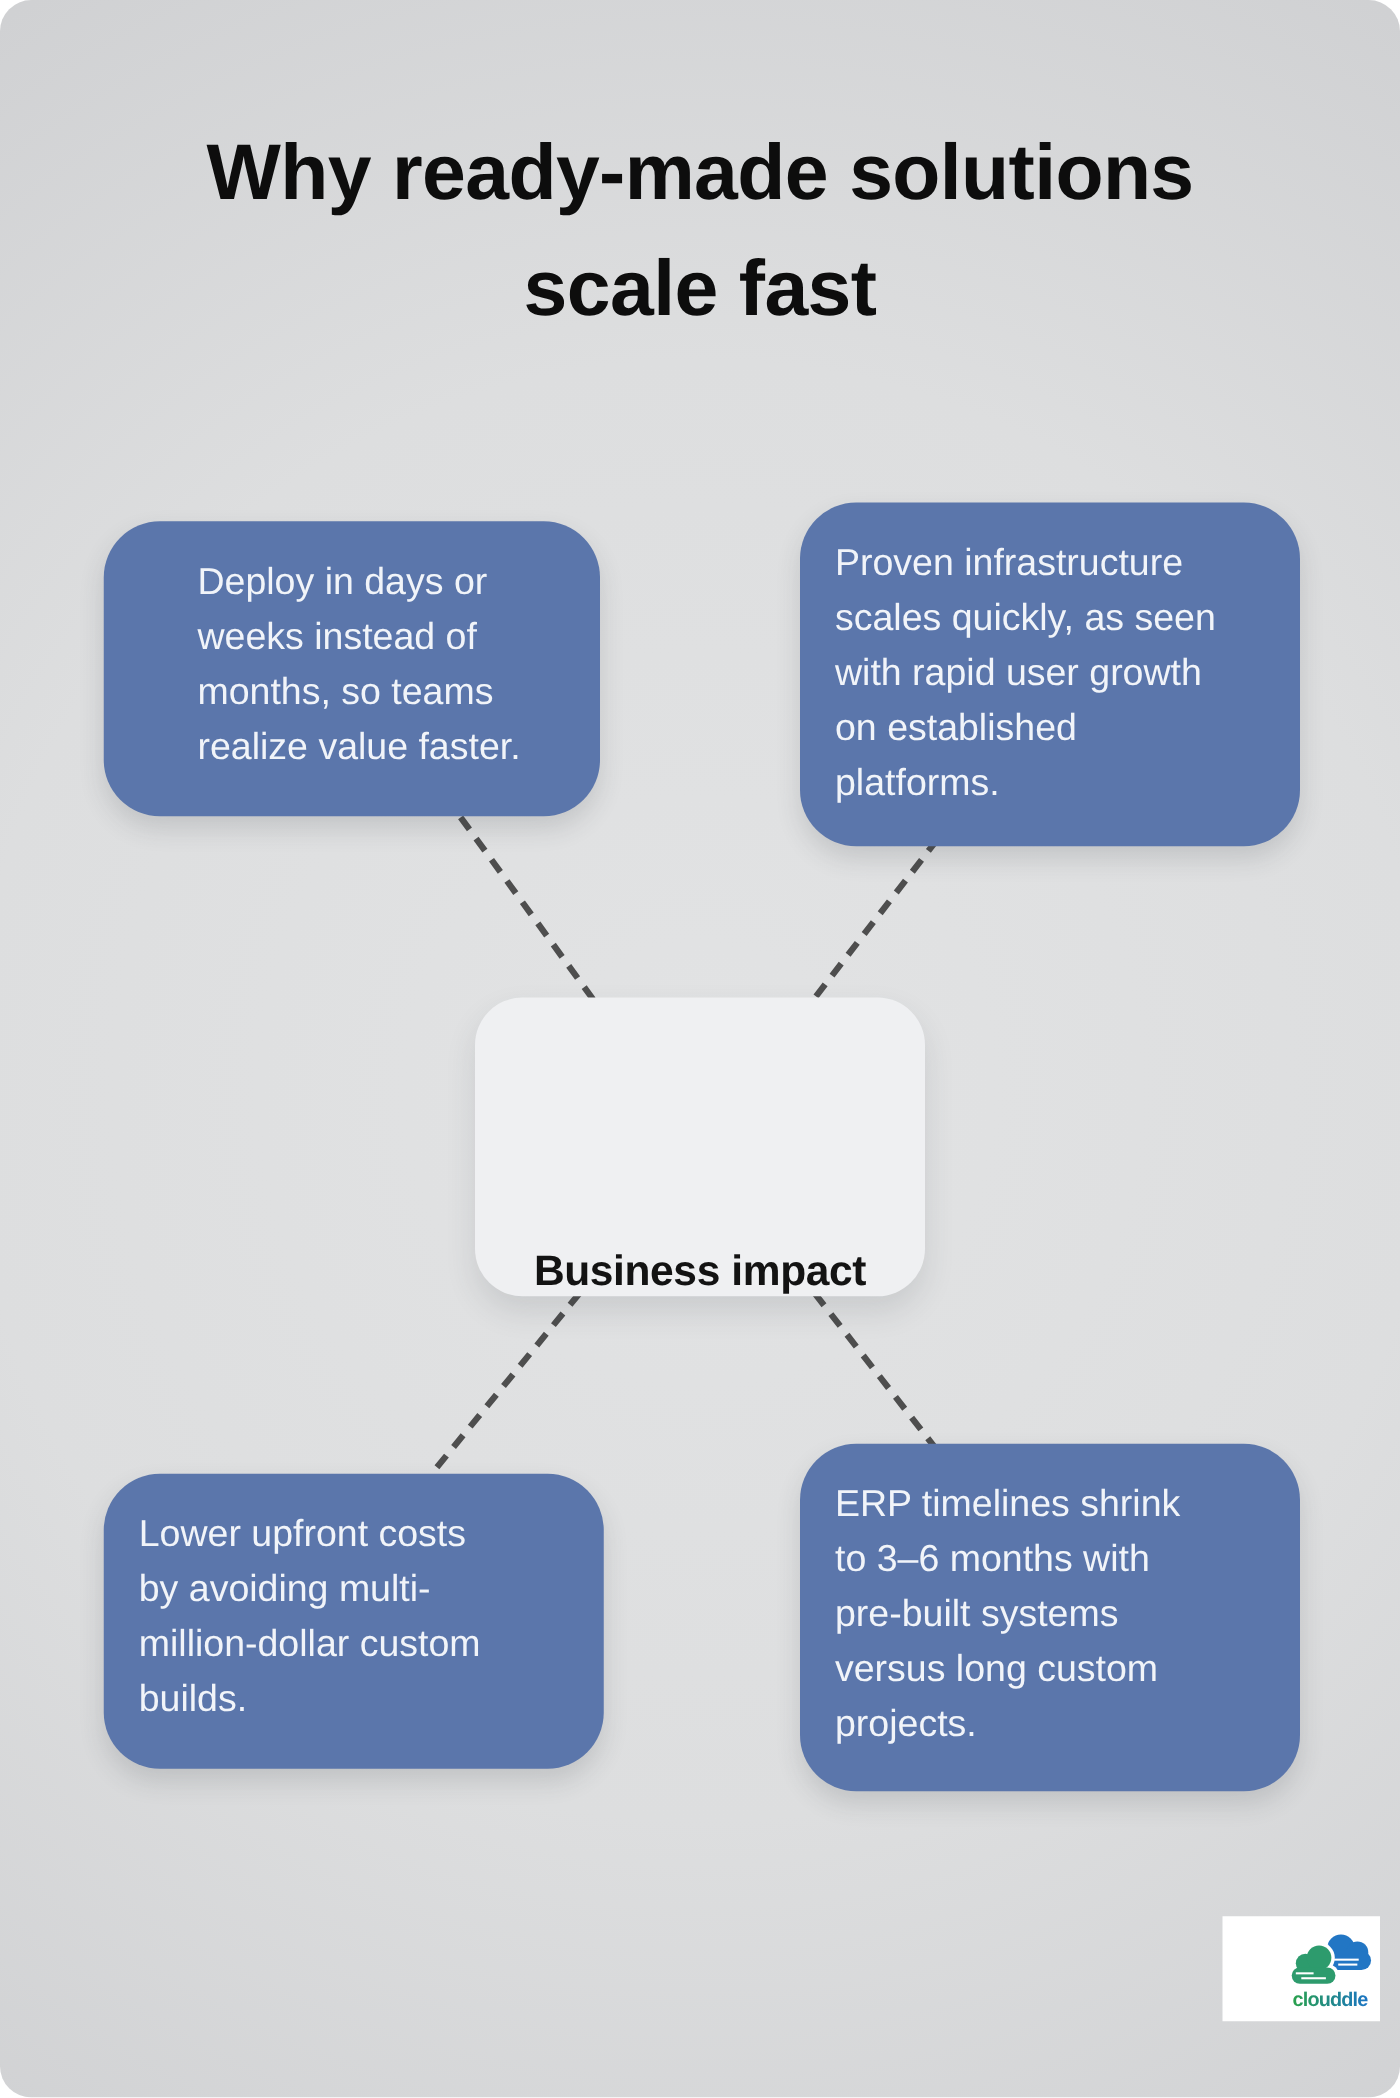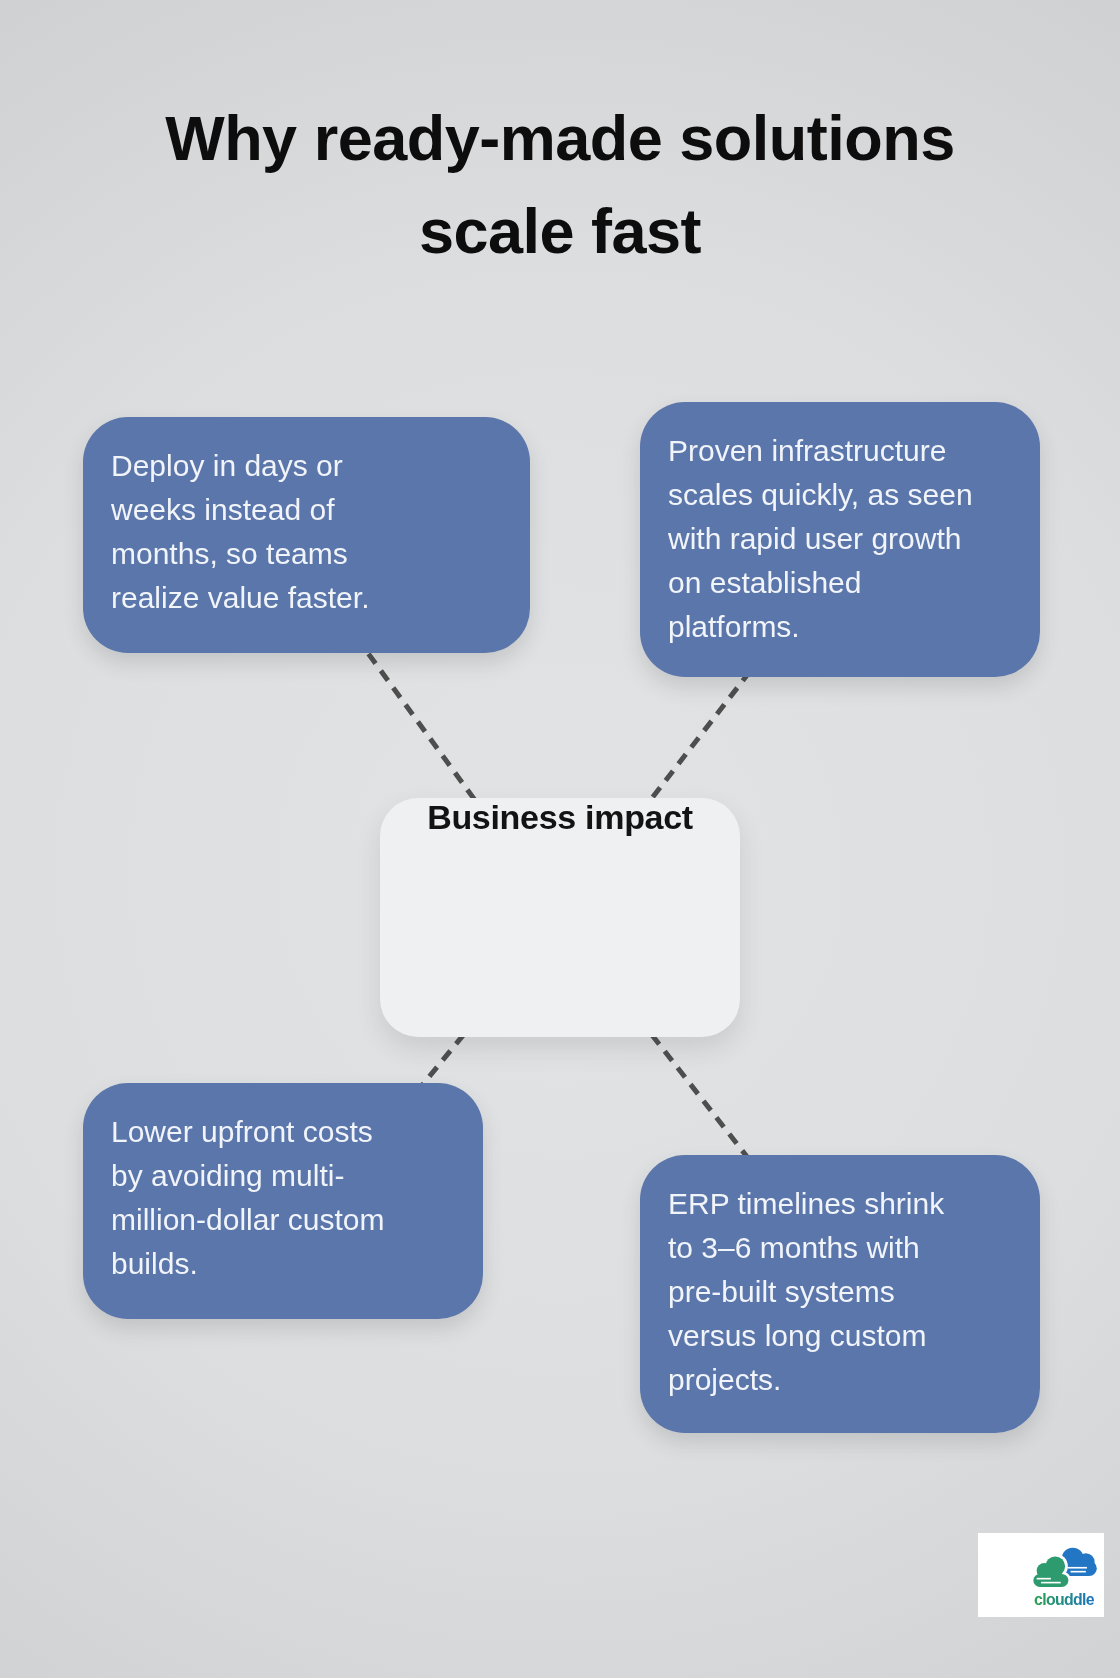--- a/index.html
+++ b/index.html
@@ -2,20 +2,21 @@
 <html><head>
 <meta charset="utf-8">
 <style>
   html,body { margin:0; padding:0; }
   .canvas {
     position:relative;
     width:1120px; height:1678px;
     overflow:hidden;
     background: radial-gradient(90% 60% at 50% 52%, #e2e3e4 0%, #dddedf 58%, #cfd0d2 105%);
     font-family:"Liberation Sans", sans-serif;
+    border-radius:25px;
   }
   .title {
     position:absolute; top:92px; left:0; width:100%;
     margin:0; text-align:center;
     font-size:63px; font-weight:700; line-height:93px;
     color:#0d0d0d; letter-spacing:-0.5px;
   }
   .title span { display:block; }
   .connectors { position:absolute; left:0; top:0; width:1120px; height:1678px; }
   .node {
@@ -23,30 +24,30 @@
     background:#5b76ab; color:#f1f4f9;
     border-radius:45px;
     box-shadow:0 10px 20px rgba(55,60,70,.16);
     box-sizing:border-box;
   }
   .node p {
     margin:0; padding:27px 28px;
     font-size:30px; line-height:44px;
     white-space:pre-line;
   }
-  .node-tl { left:83px;  top:417px;  width:447px; height:236px; }
+  .node-tl { left:83px;  top:417px;  width:397px; height:236px;padding-left:47px; }
   .node-tr { left:640px; top:402px;  width:400px; height:275px; }
-  .node-bl { left:83px;  top:1083px; width:400px; height:236px; }
+  .node-bl { left:83px;  top:1179px; width:400px; height:236px; }
   .node-br { left:640px; top:1155px; width:400px; height:278px; }
   .node-center {
     position:absolute; left:380px; top:798px; width:360px; height:239px;
     background:#eff0f2; color:#131313;
     border-radius:38px;
     box-shadow:0 12px 24px rgba(55,60,70,.13);
-    display:flex; align-items:flex-start; justify-content:center;
+    display:flex; align-items:flex-end; justify-content:center;
   }
   .node-center p { margin:0; font-size:34px; font-weight:700; letter-spacing:-0.3px; }
   .logo-box {
     position:absolute; left:978px; top:1533px; width:80px; height:84px;
     background:#ffffff;
     display:flex; align-items:center; justify-content:center;padding-left:46px;
   }
 </style>
 </head>
 <body>

